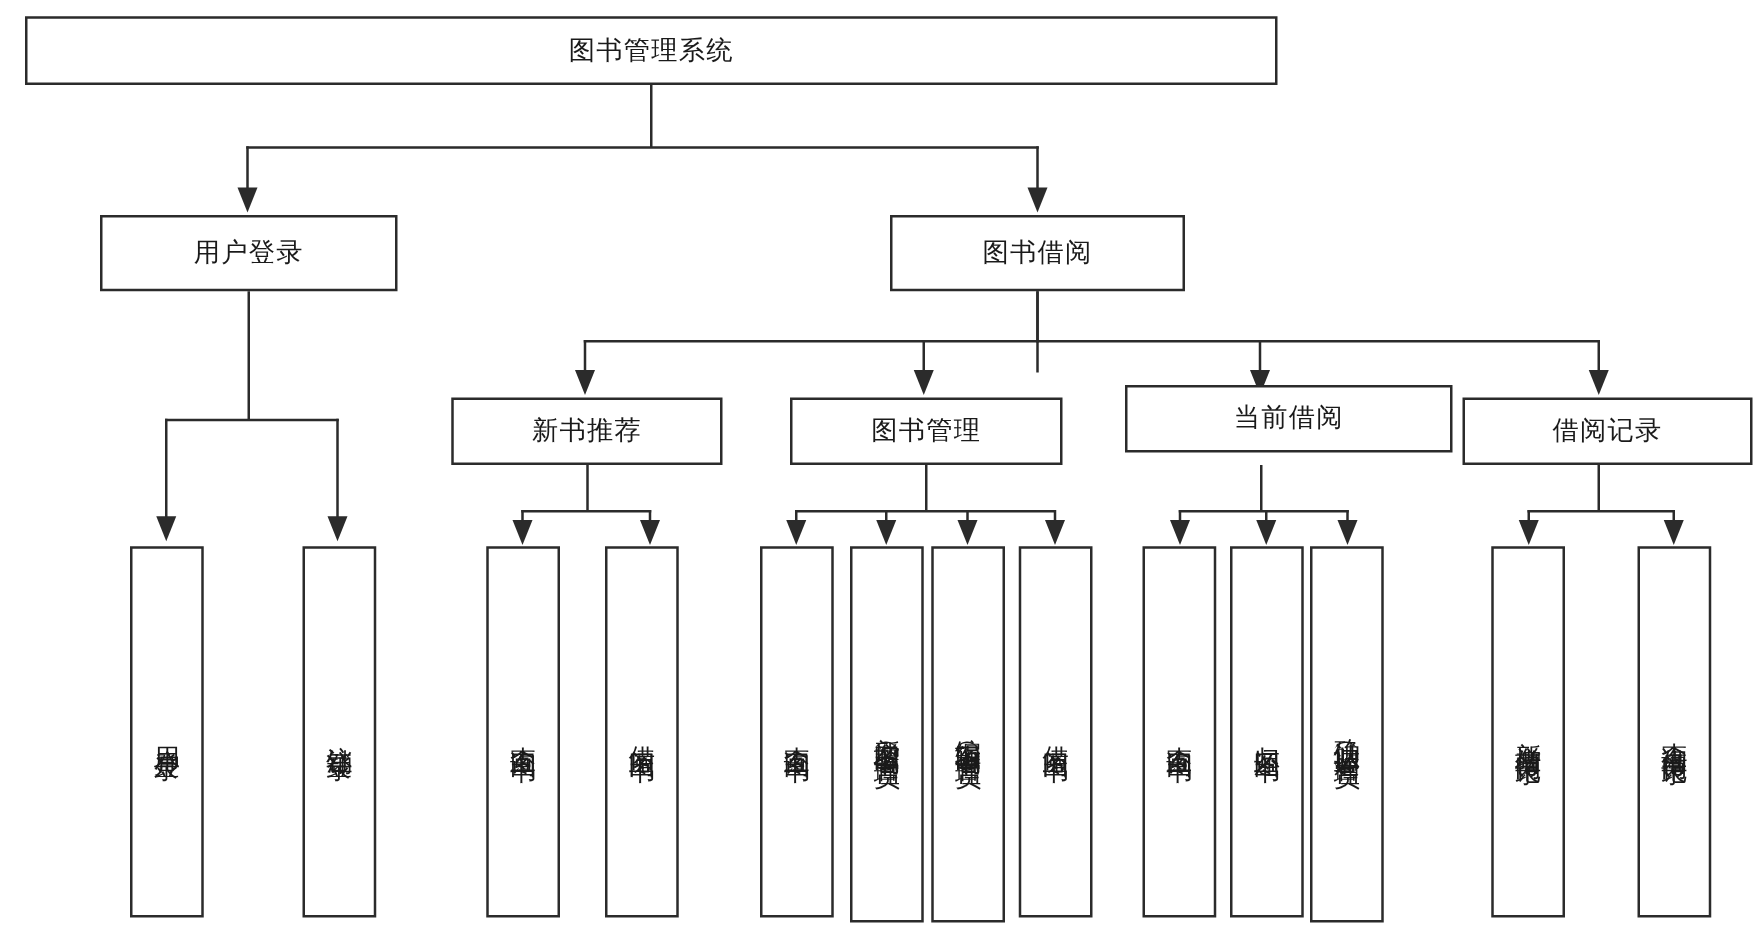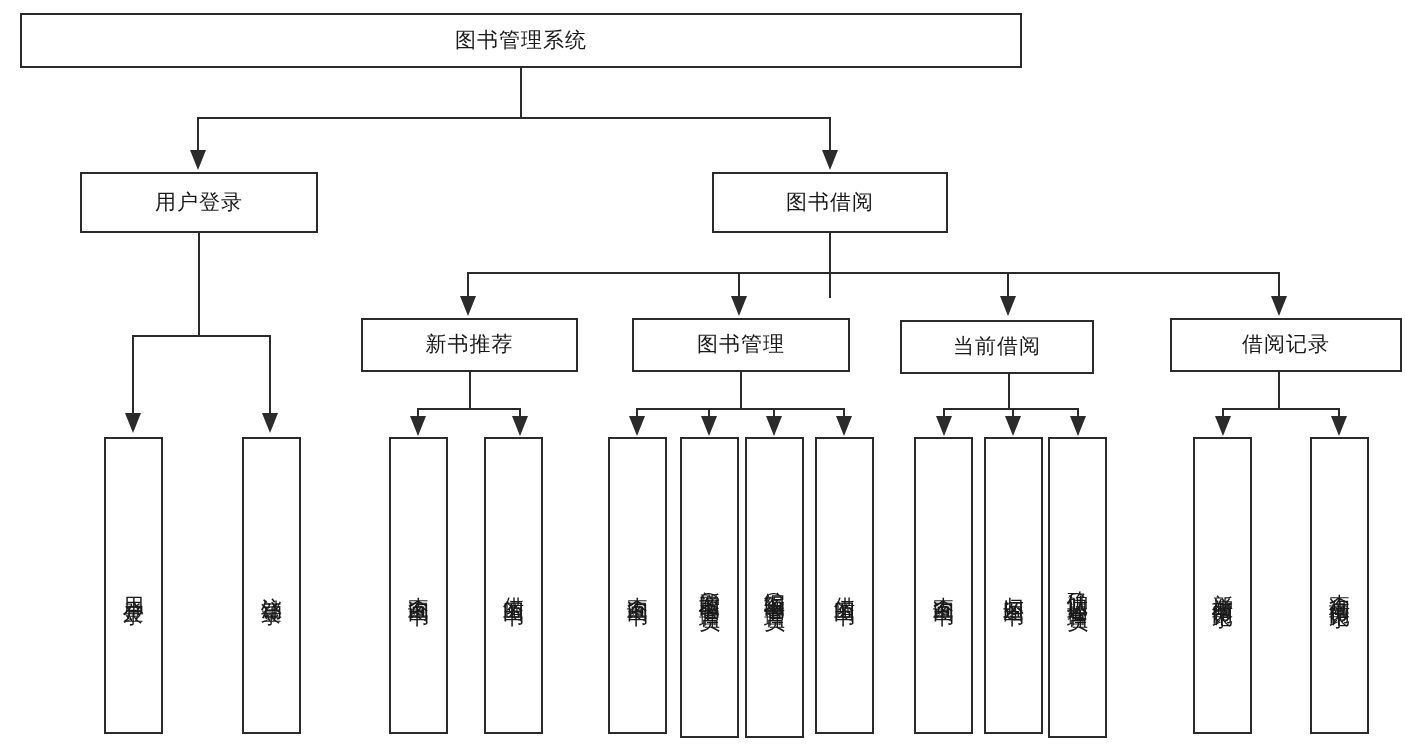--- a/index.html
+++ b/index.html
@@ -120,21 +120,21 @@
 
   <div class="connector vline" style="left:1278px; top:272px; width:2px; height:26px;"></div>
   <div class="arrow" style="left:1271px; top:296px;"></div>
 
   <div class="node horiz" style="left:361px; top:318px; width:217px; height:54px;">
     <span>新书推荐</span>
   </div>
   <div class="node horiz" style="left:632px; top:318px; width:218px; height:54px;">
     <span>图书管理</span>
   </div>
-  <div class="node horiz" style="left:900px; top:320px; width:194px; height:54px;">
+  <div class="node horiz" style="left:900px; top:308px; width:262px; height:54px;">
     <span>当前借阅</span>
   </div>
   <div class="node horiz" style="left:1170px; top:318px; width:232px; height:54px;">
     <span>借阅记录</span>
   </div>
 
   <div class="connector vline" style="left:469px; top:372px; width:2px; height:37px;"></div>
   <div class="connector hline" style="left:417px; top:408px; width:104px; height:2px;"></div>
   <div class="connector vline" style="left:417px; top:408px; width:2px; height:10px;"></div>
   <div class="arrow" style="left:410px; top:416px;"></div>

